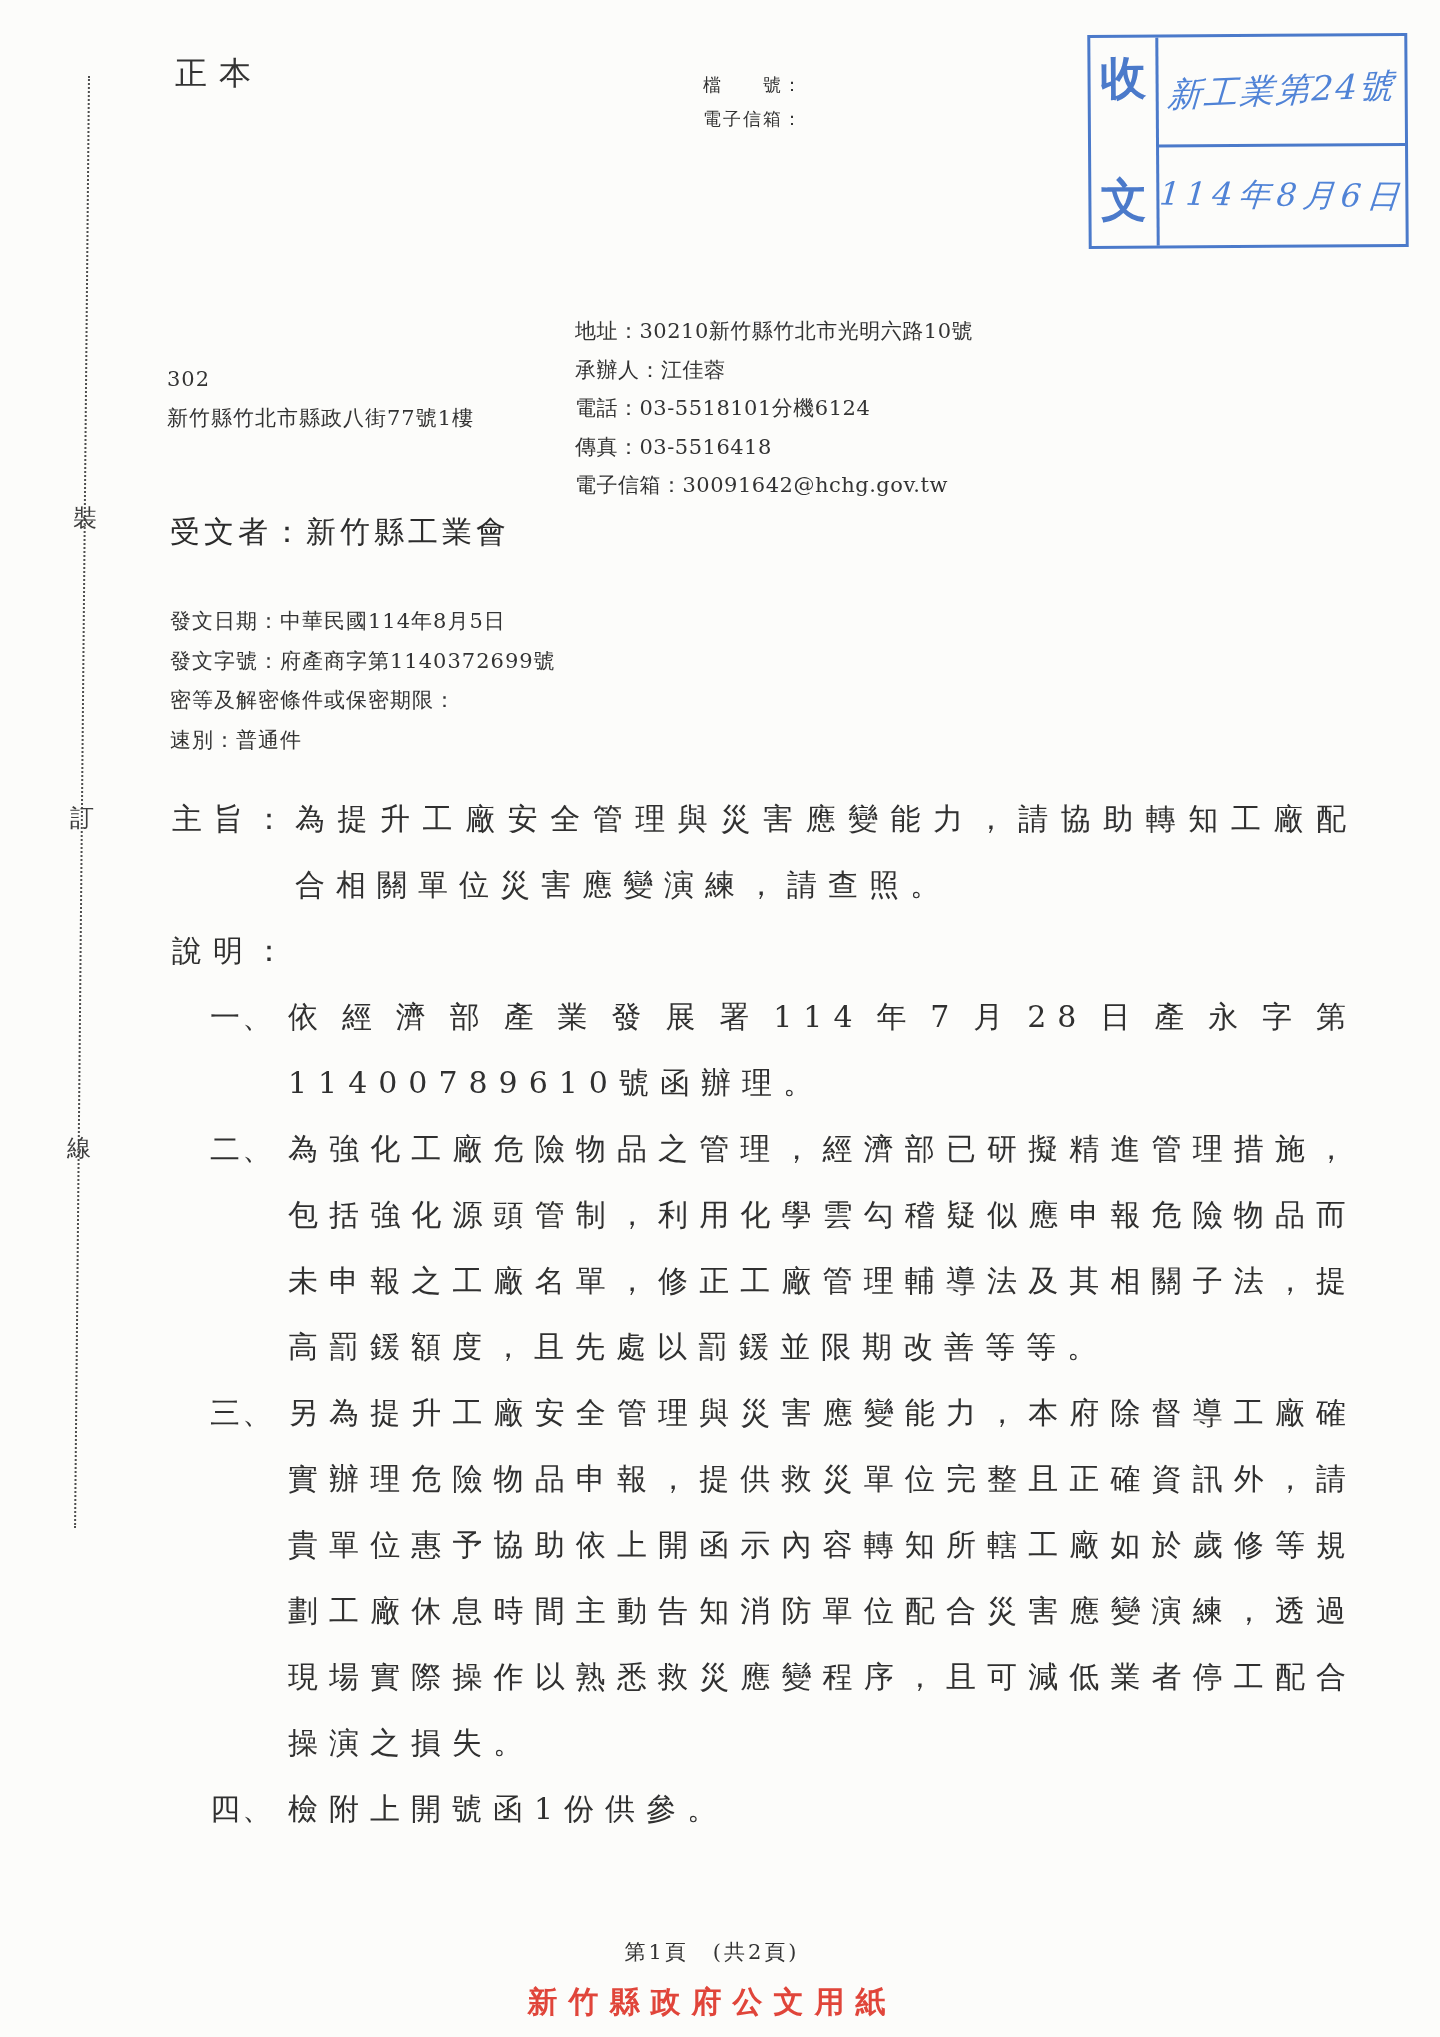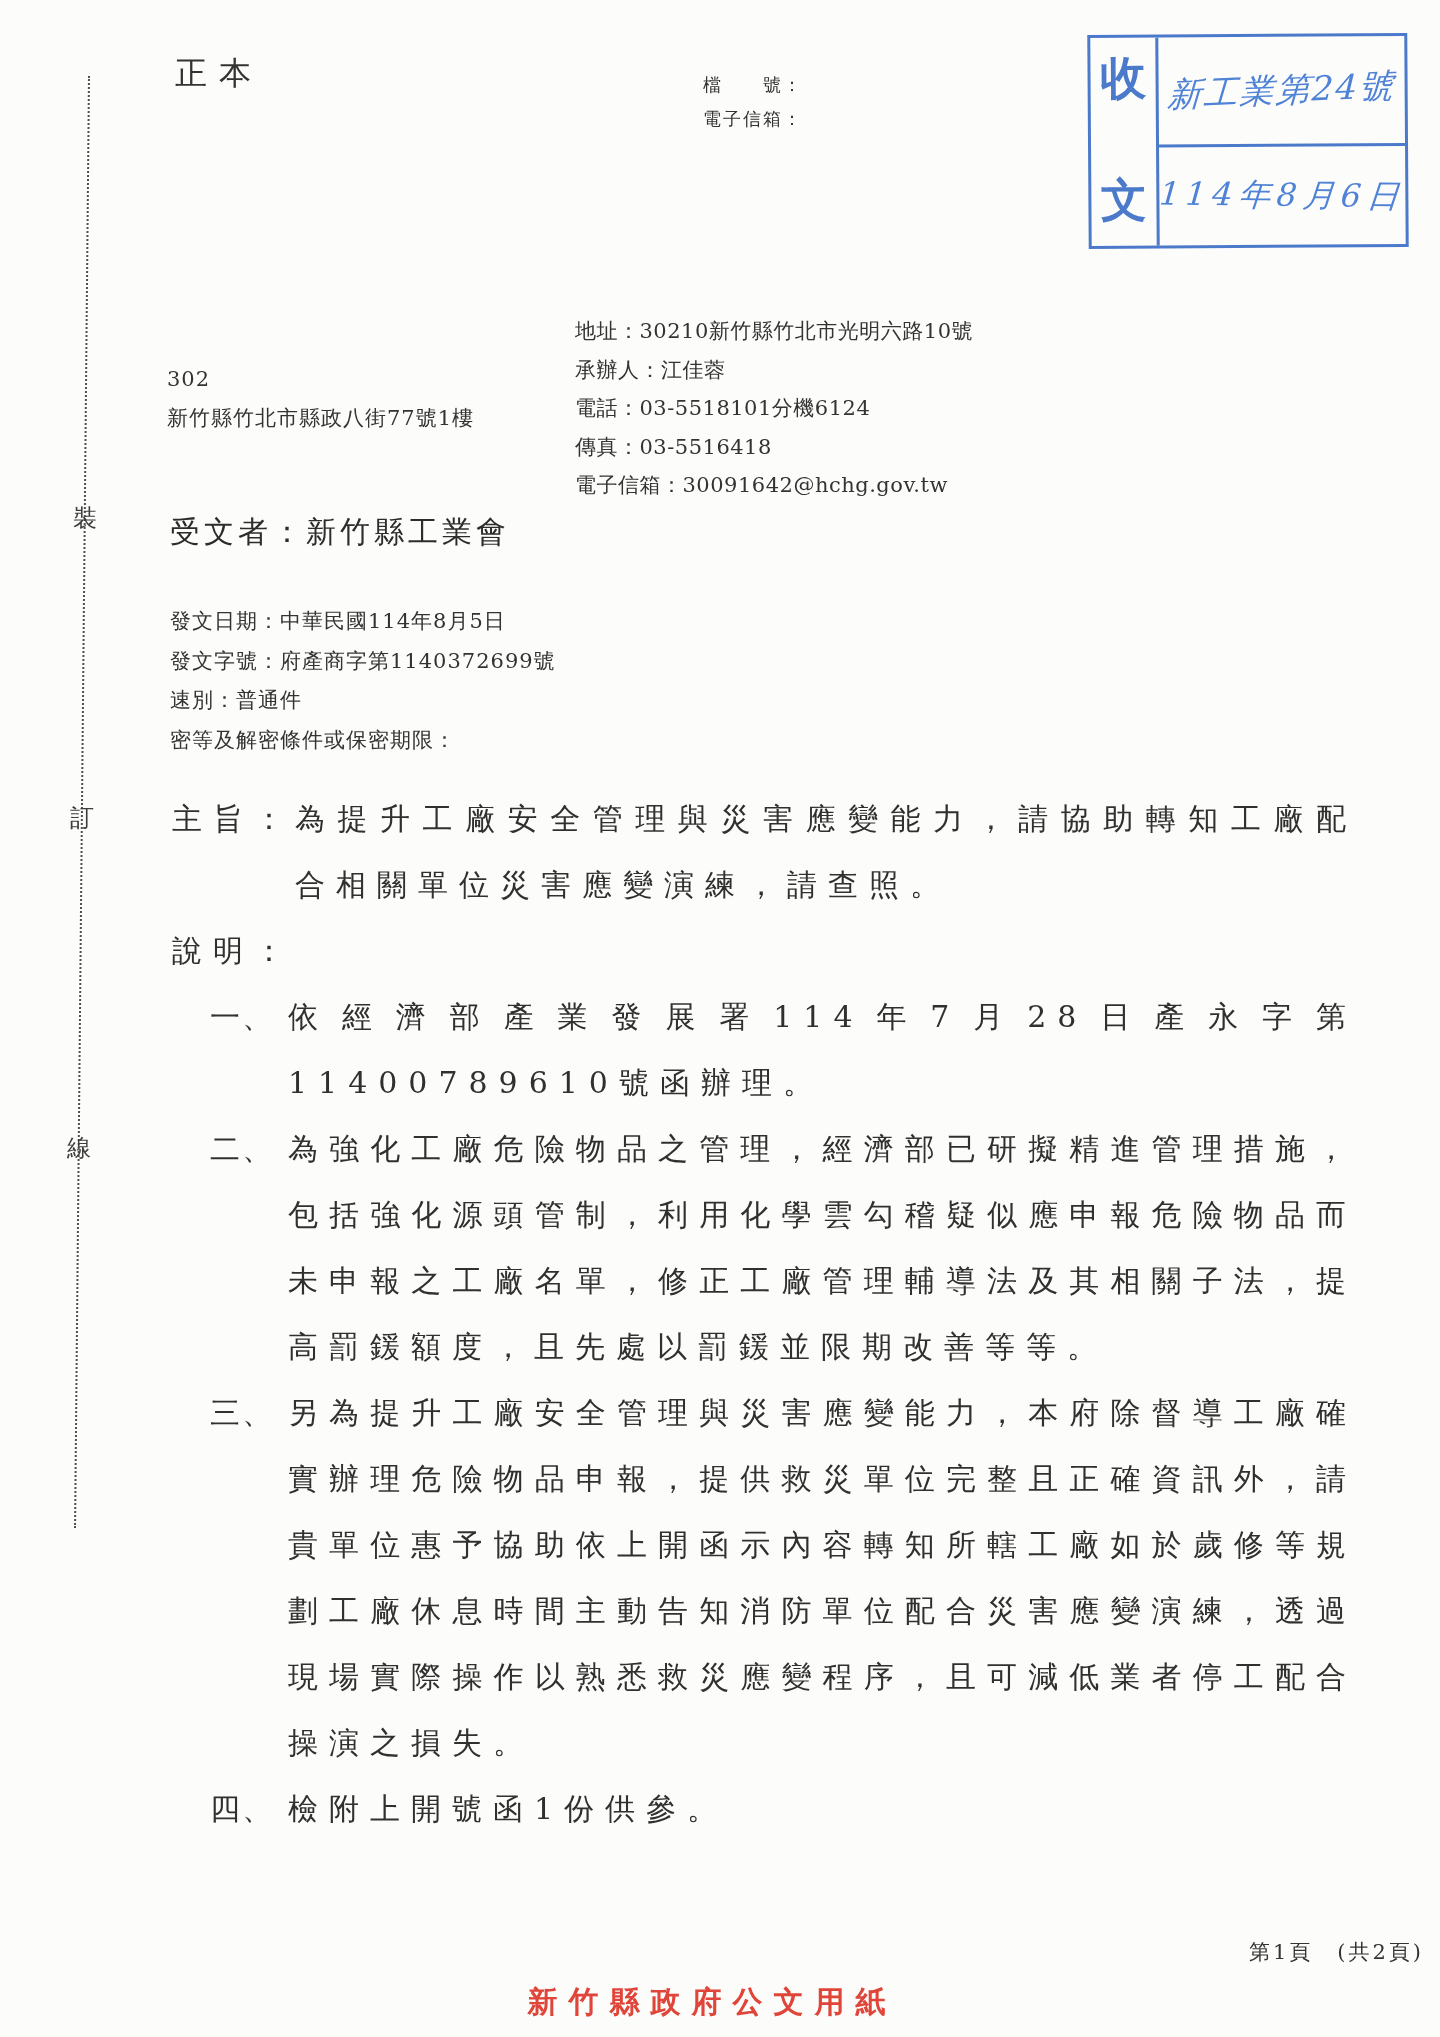--- a/index.html
+++ b/index.html
@@ -75,21 +75,21 @@
   }
   .subject-row { display: flex; align-items: flex-start; }
   .subject-label { flex: none; white-space: nowrap; }
   .subject-body { flex: 1; text-align: justify; }
   .explain-label { white-space: nowrap; }
   .item-row { display: flex; align-items: flex-start; margin-left: 38px; }
   .item-no { flex: none; width: 78px; letter-spacing: 2px; white-space: nowrap; }
   .item-body { flex: 1; text-align: justify; }
 
   
-  .footer-page { position: absolute; left: 0; top: 1938px; width: 1424px; text-align: right; font-size: 21px; letter-spacing: 3px; color: #333; }
+  .footer-page { position: absolute; left: 0; top: 1938px; width: 1424px; text-align: center; font-size: 21px; letter-spacing: 3px; color: #333; }
   .footer-paper {
     position: absolute; left: 0; top: 1982px; width: 1424px; text-align: center;
     font-size: 30px; font-weight: bold; letter-spacing: 11px;
   }
 </style>
 </head>
 <body>
 
 <div class="page">
 
@@ -130,22 +130,22 @@
   <div class="recipient-address">
     <div>302</div>
     <div>新竹縣竹北市縣政八街77號1樓</div>
   </div>
 
   <div class="recipient-line">受文者：新竹縣工業會</div>
 
   <div class="meta-block">
     <div>發文日期：中華民國114年8月5日</div>
     <div>發文字號：府產商字第1140372699號</div>
+    <div>密等及解密條件或保密期限：</div>
     <div>速別：普通件</div>
-    <div>密等及解密條件或保密期限：</div>
   </div>
 
   <div class="body-text">
     <div class="subject-row">
       <span class="subject-label">主旨：</span>
       <div class="subject-body">為提升工廠安全管理與災害應變能力，請協助轉知工廠配合相關單位災害應變演練，請查照。</div>
     </div>
     <div class="explain-label">說明：</div>
     <div class="item-row">
       <span class="item-no">一、</span>

